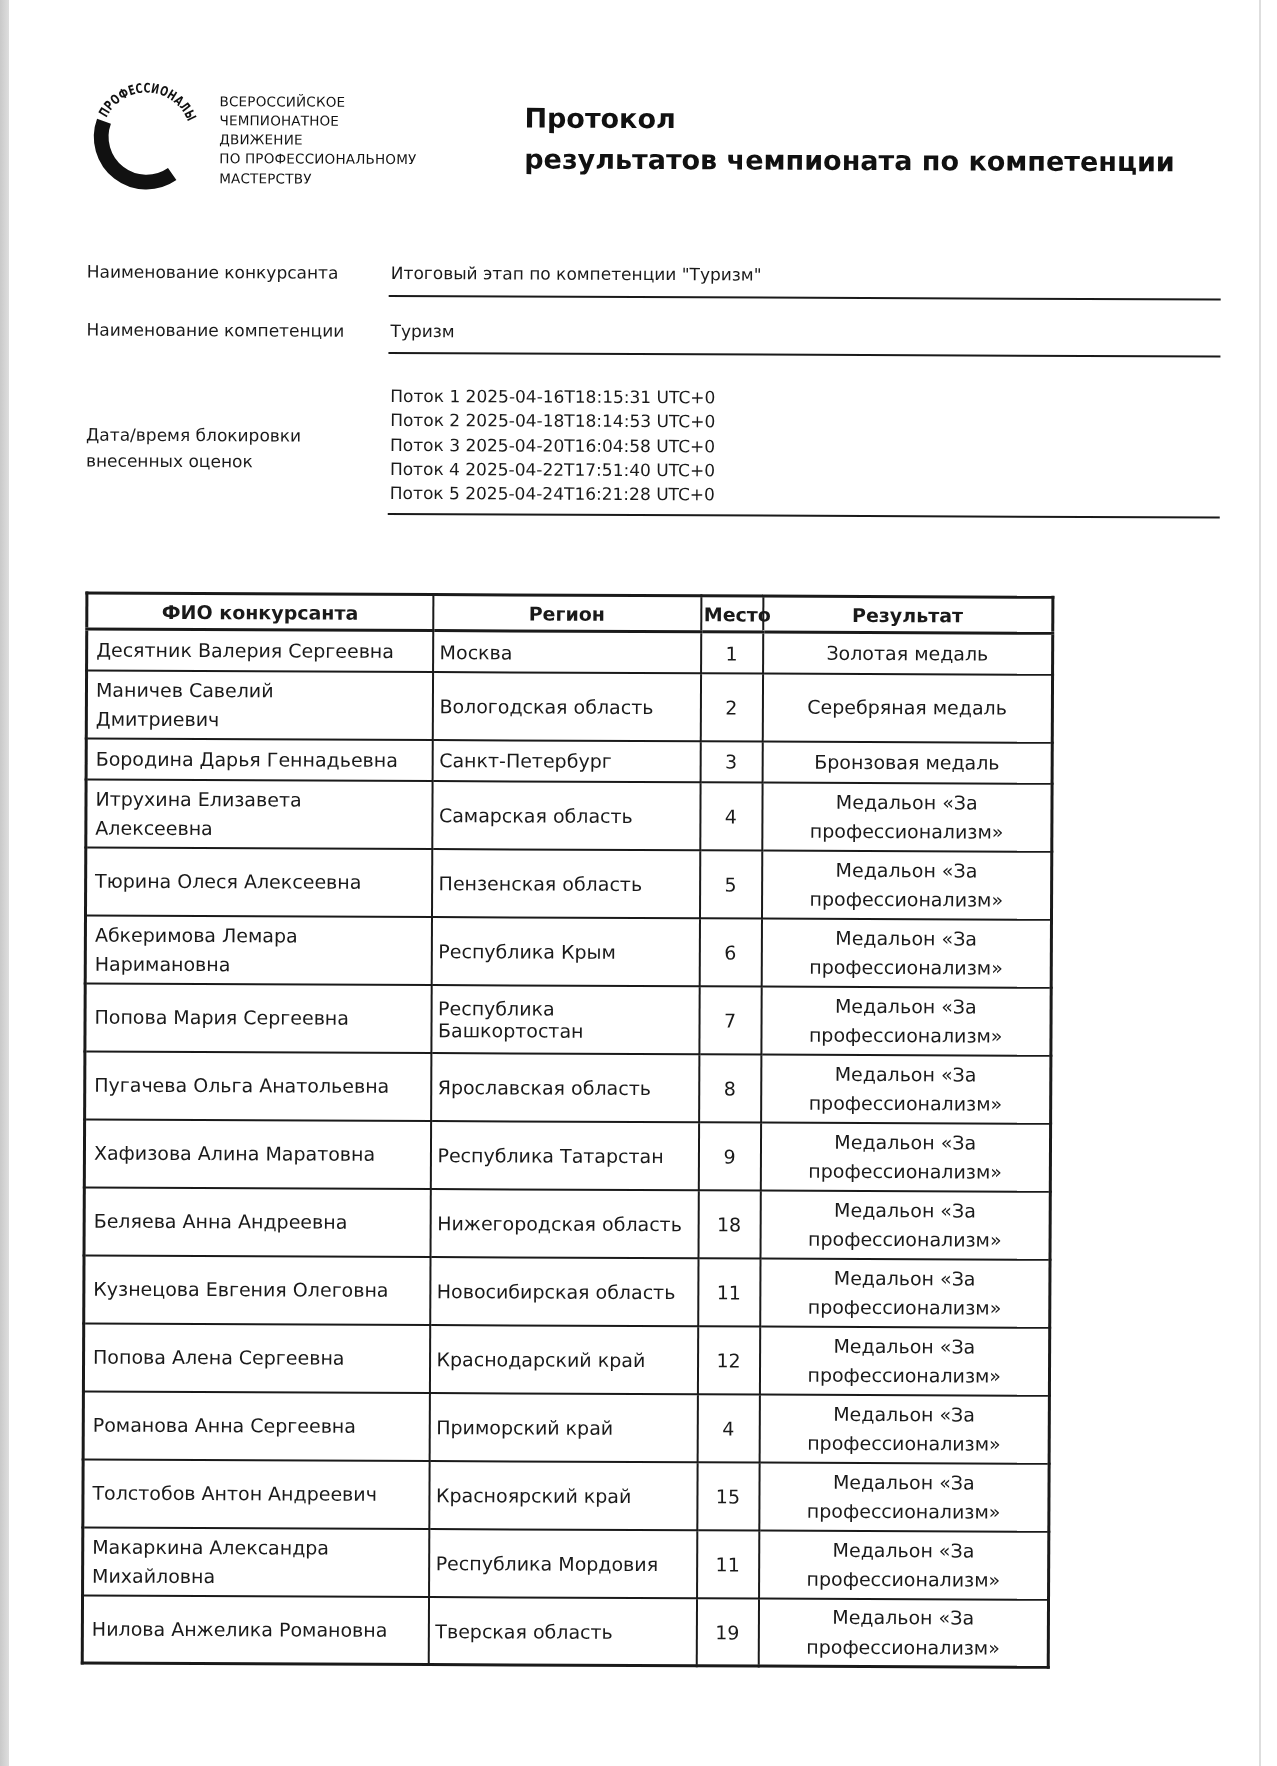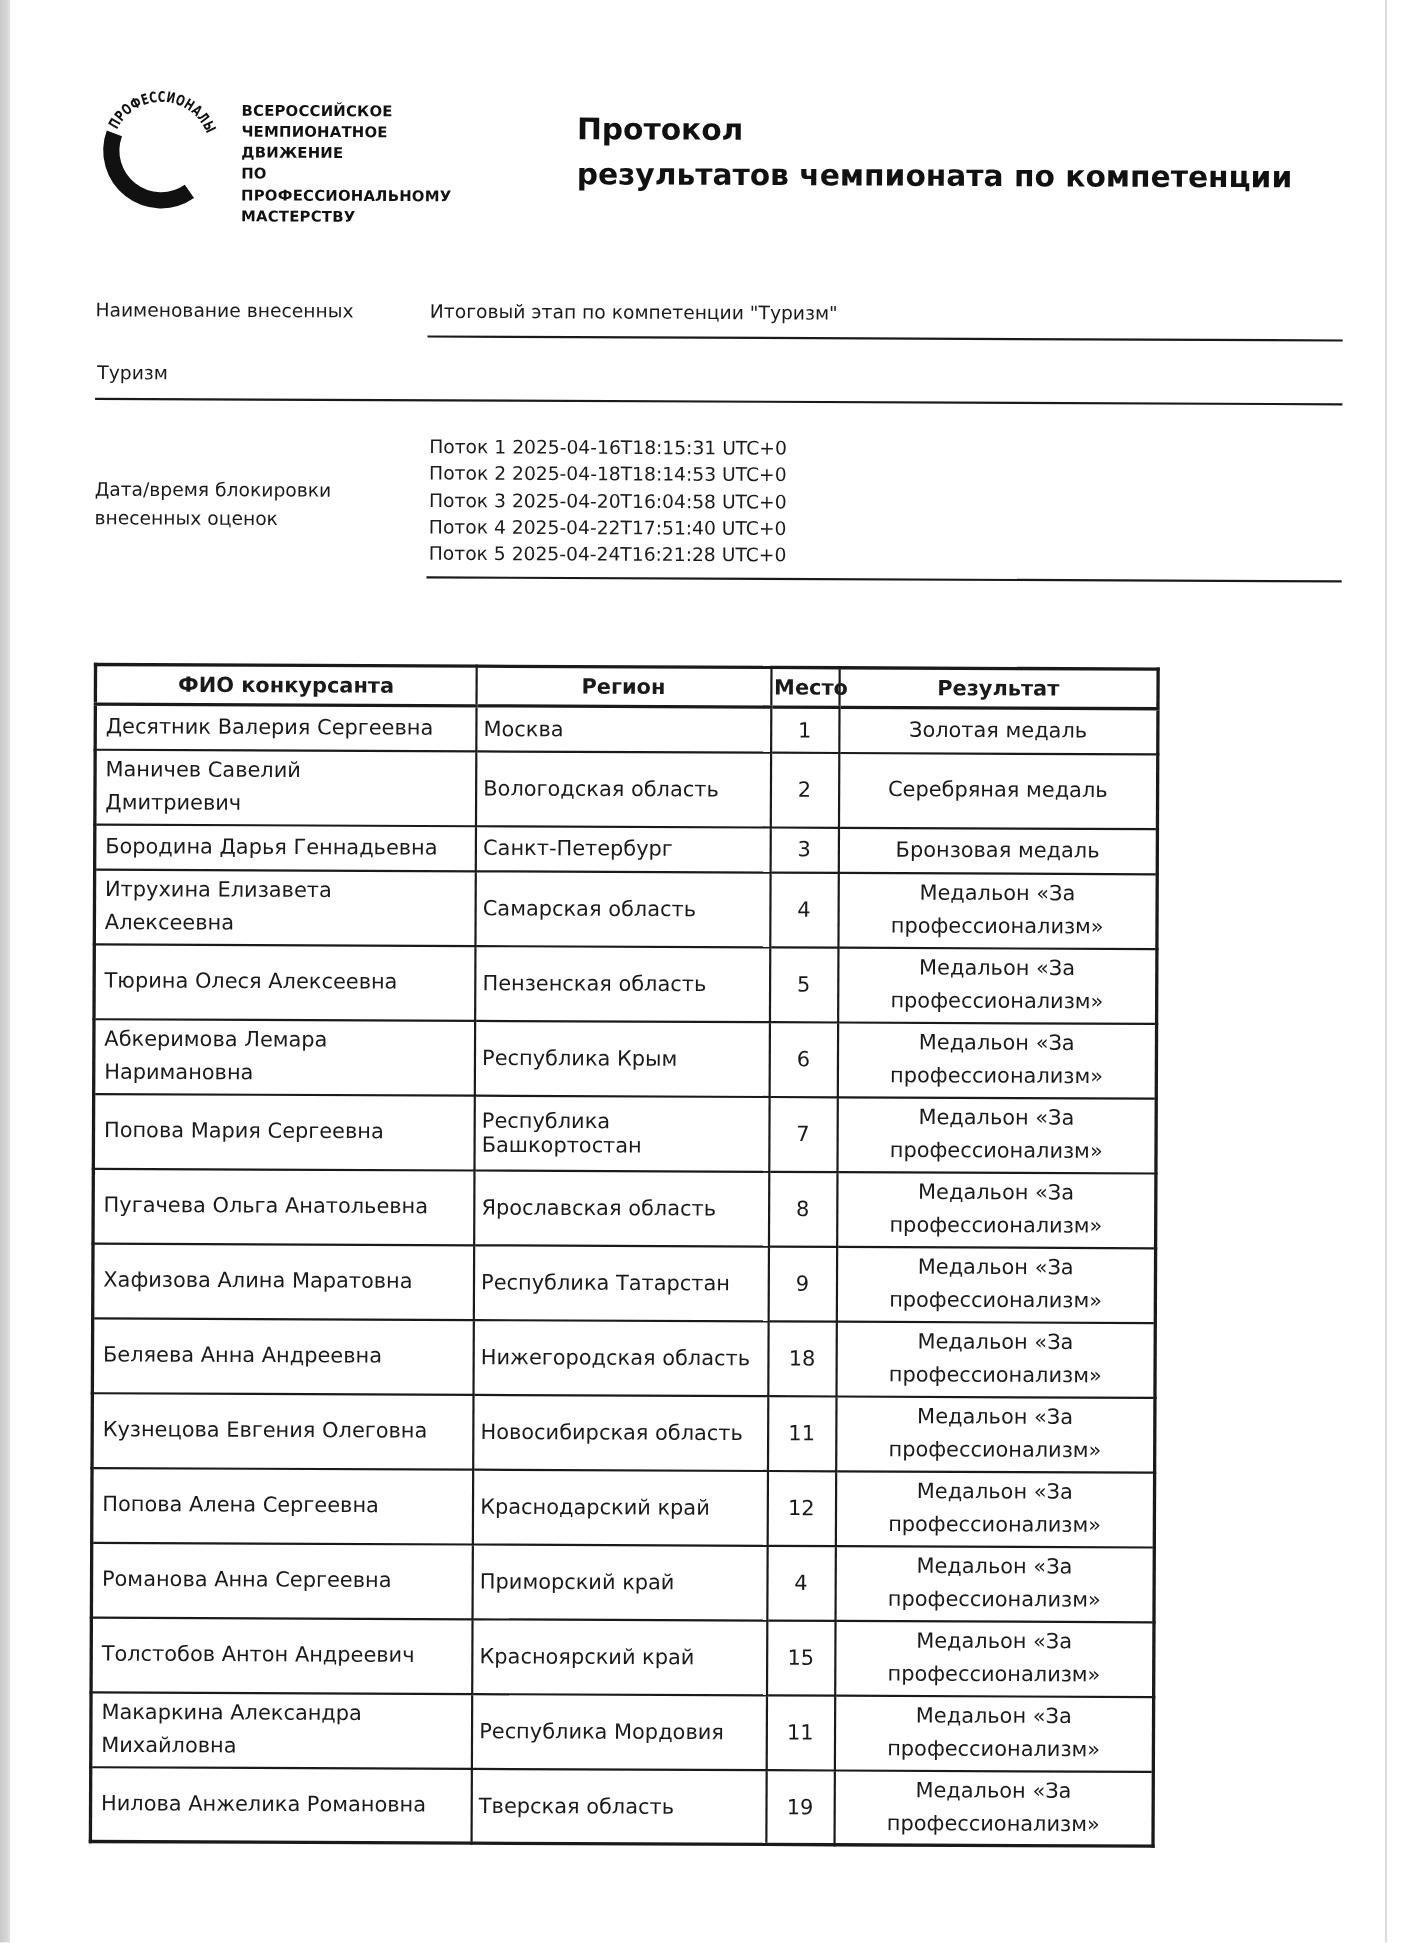--- a/index.html
+++ b/index.html
@@ -25,21 +25,21 @@
     transform: rotate(0.25deg);
     transform-origin: 50% 0;
   }
   
   .doc-header { display: flex; align-items: flex-start; }
   .logo { width: 118px; height: 118px; flex: 0 0 auto; }
   .ring-arc { fill: none; stroke: #111; stroke-width: 15; stroke-linecap: butt; }
   .ring-text { font-family: "DejaVu Sans", sans-serif; font-weight: bold; font-size: 13.5px; fill: #111; letter-spacing: 0.4px; }
   .org-text {
     margin-left: 14px; margin-top: 14px;
-    font-size: 13.5px; font-weight: bold; line-height: 1.42;
+    font-size: 13.5px; font-weight: normal; line-height: 1.42;
     letter-spacing: 0.2px; color: #111; width: 205px;
   }
   .doc-title {
     margin: 18px 0 0 100px;
     font-size: 27px; font-weight: bold; line-height: 1.52; color: #111;
   }
   .doc-title span { display: block; }
   
   .meta { margin-top: 62px; font-size: 17px; }
   .meta-row { display: flex; margin-bottom: 20px; }
@@ -106,24 +106,25 @@
       <div>МАСТЕРСТВУ</div>
     </div>
     <h1 class="doc-title">
       <span>Протокол</span>
       <span>результатов чемпионата по компетенции</span>
     </h1>
   </header>
 
   <section class="meta">
     <div class="meta-row">
-      <div class="meta-label">Наименование внесенных</div>
+      <div class="meta-label">Наименование конкурсанта</div>
       <div class="meta-value">Итоговый этап по компетенции "Туризм"</div>
     </div>
     <div class="meta-row">
+      <div class="meta-label">Наименование компетенции</div>
       <div class="meta-value">Туризм</div>
     </div>
     <div class="meta-row lock">
       <div class="meta-label">Дата/время блокировки внесенных оценок</div>
       <div class="meta-value" id="lockValues">
           <div class="lock-line">Поток 1 2025-04-16T18:15:31 UTC+0</div>
           <div class="lock-line">Поток 2 2025-04-18T18:14:53 UTC+0</div>
           <div class="lock-line">Поток 3 2025-04-20T16:04:58 UTC+0</div>
           <div class="lock-line">Поток 4 2025-04-22T17:51:40 UTC+0</div>
           <div class="lock-line">Поток 5 2025-04-24T16:21:28 UTC+0</div>

